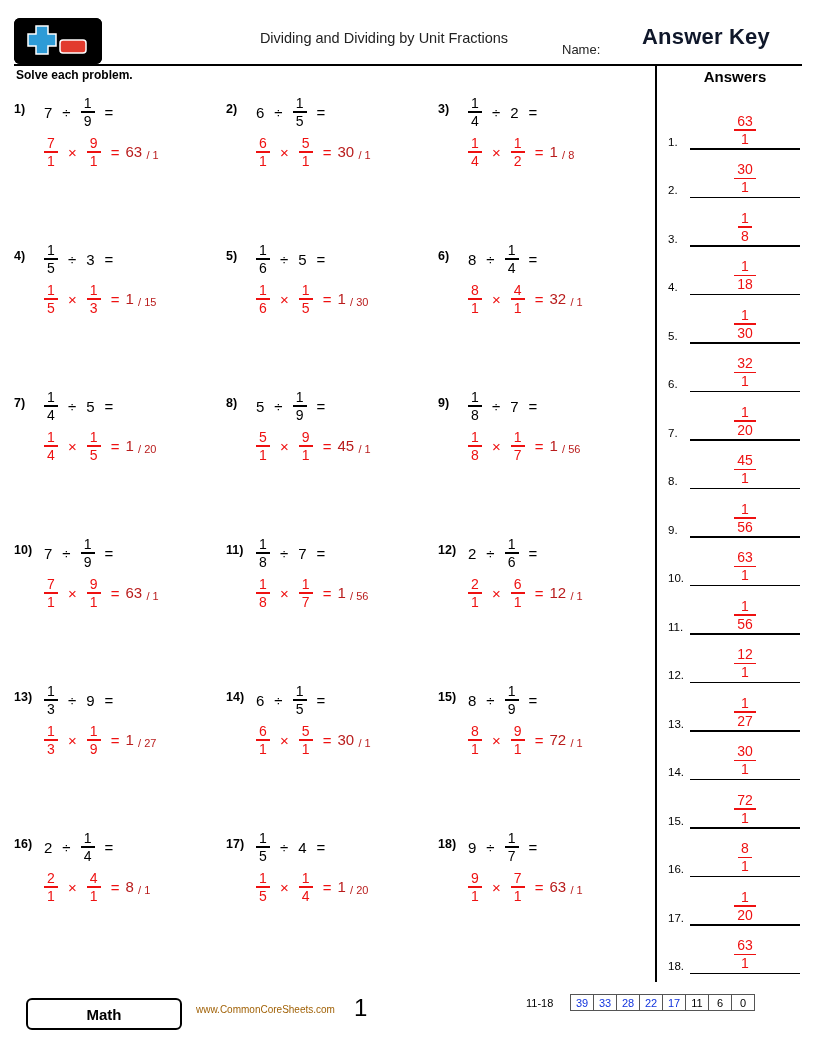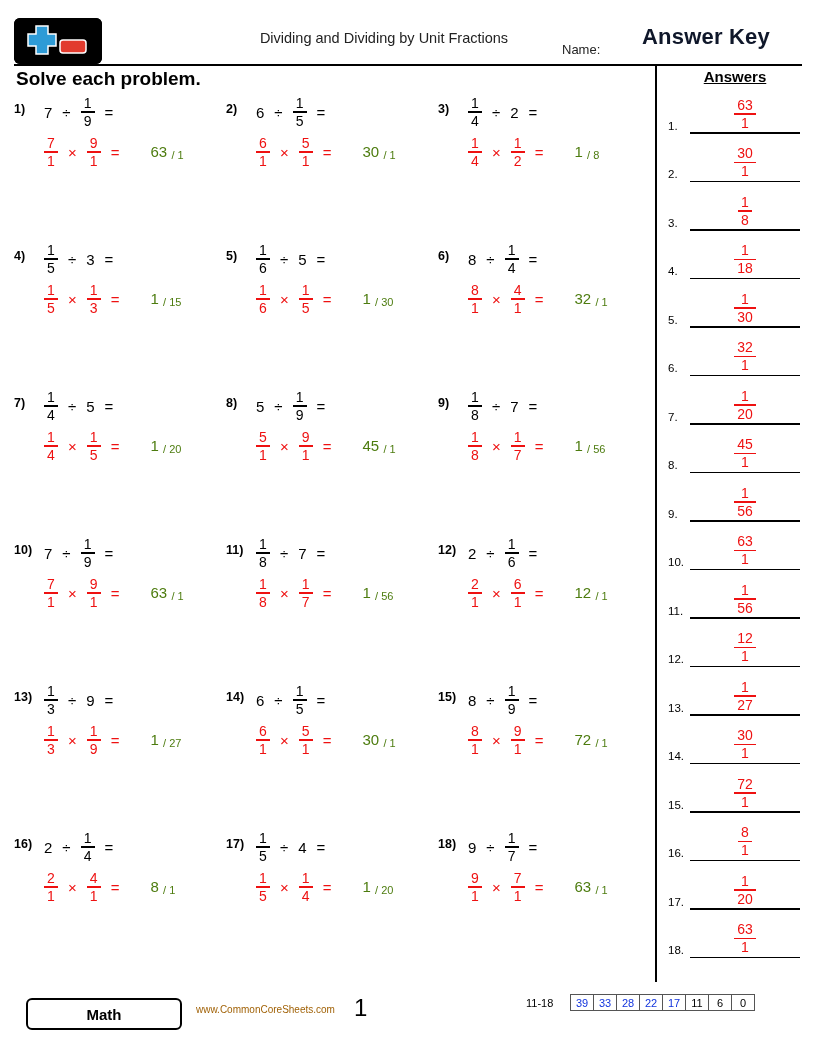--- a/index.html
+++ b/index.html
@@ -72,21 +72,21 @@
     top: 64px;
     width: 788px;
     height: 2px;
     background: #000;
   }
 
   .solve {
     position: absolute;
     left: 16px;
     top: 68px;
-    font-size: 19px;
+    font-size: 12px;
     font-weight: bold;
   }
 
   
   .vdivider {
     position: absolute;
     left: 655px;
     top: 66px;
     width: 2px;
     height: 916px;
@@ -153,42 +153,40 @@
   }
   .work .frac .bar { background: #ee1111; }
   .op {
     margin: 0 6px;
     font-size: 15px;
   }
   .whole { margin: 0 4px; font-size: 15px; }
   .eq { margin: 0 6px; font-size: 15px; }
   .res {
     font-size: 15px;
-    color: #4d7c0f;
+    color: #b91c1c;
     white-space: nowrap;
-    margin-left: 25px;
   }
   .res .sm {
     font-size: 11px;
     vertical-align: -2px;
   }
 
   
   .answers {
     position: absolute;
     left: 668px;
     top: 68px;
     width: 134px;
   }
   .answers-title {
     text-align: center;
     font-size: 15px;
     font-weight: bold;
-    text-decoration: underline;
-    margin-bottom: 0;
+    margin-bottom: 16px;
   }
   .ans-row {
     position: relative;
     height: 48.5px;
   }
   .ans-idx {
     position: absolute;
     left: 0;
     bottom: 2px;
     font-size: 11.5px;

